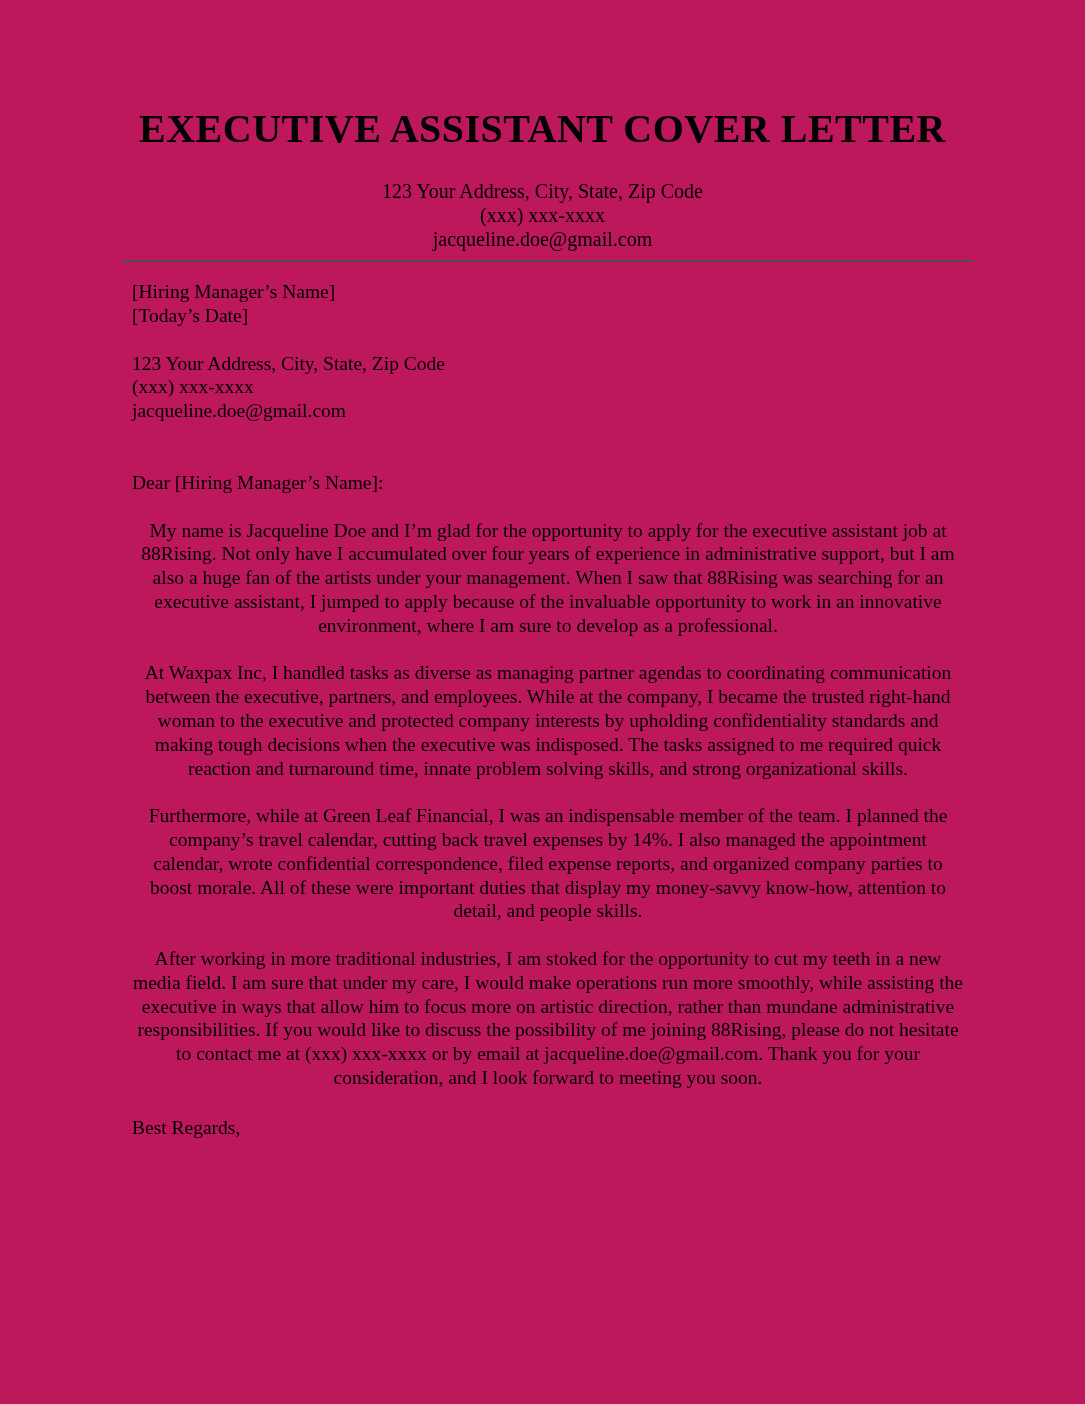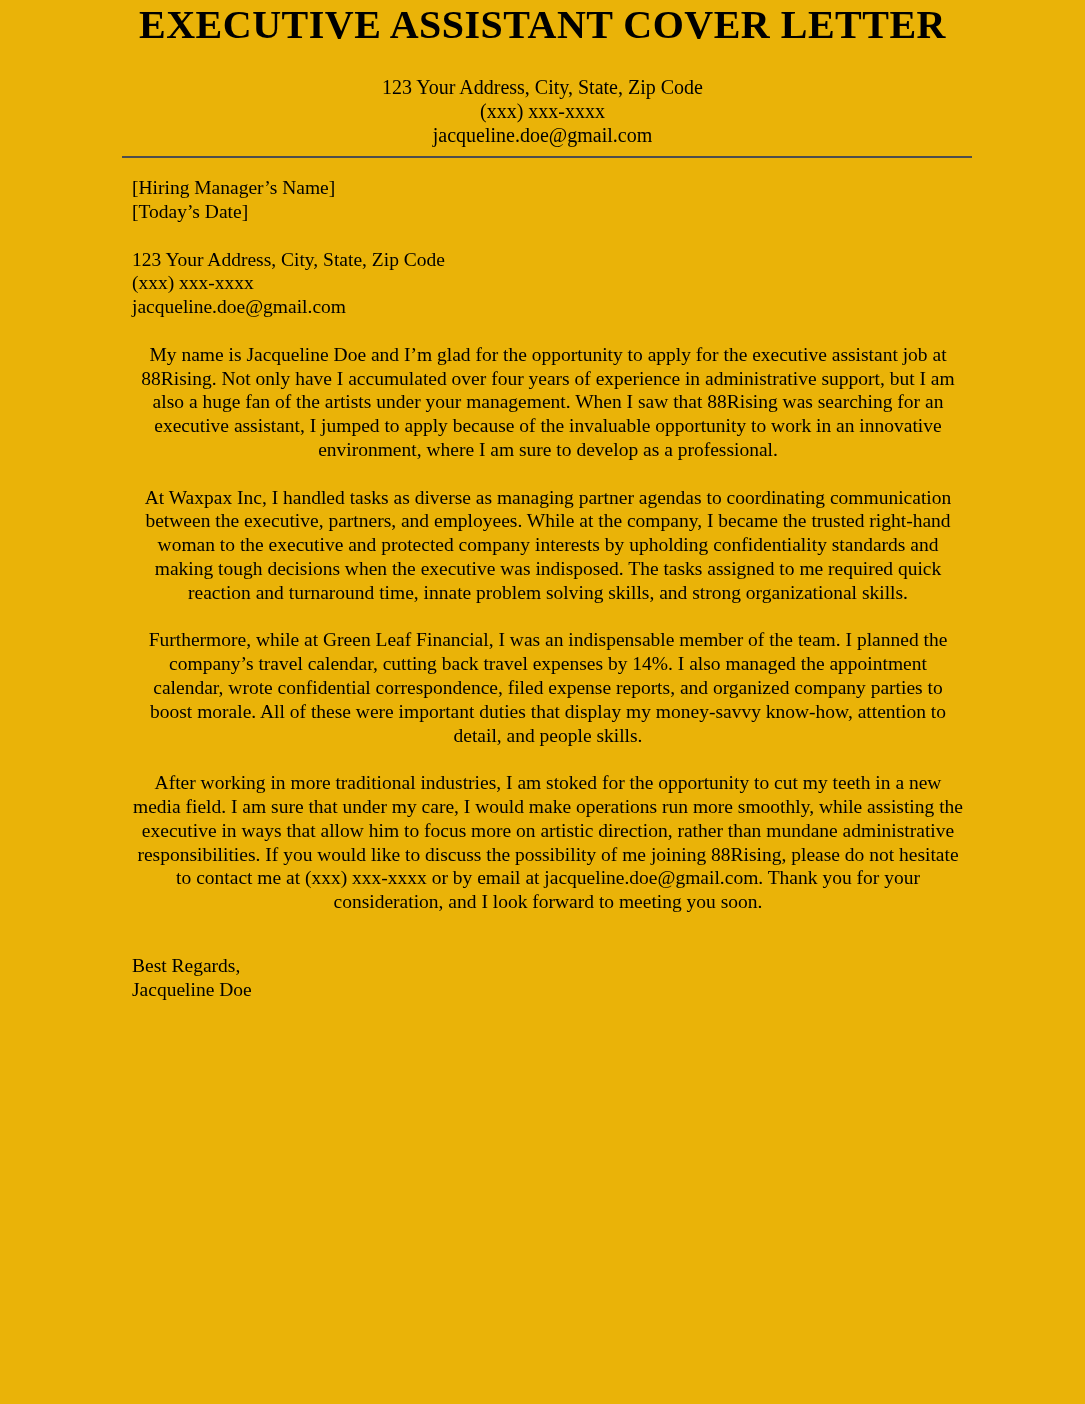--- a/index.html
+++ b/index.html
@@ -4,25 +4,26 @@
 <style>
   html, body {
     margin: 0;
     padding: 0;
     background: #ffffff;
   }
   .page {
     position: relative;
     width: 1085px;
     height: 1404px;
-    background: #eab308;
+    background: #be185d;
     color: #000000;
     font-family: "Liberation Serif", "DejaVu Serif", serif;
     overflow: hidden;
     box-sizing: border-box;
+    padding-top: 104px;
   }
   .doc-header {
     text-align: center;
   }
   .doc-title {
     margin: 0;
     font-size: 40px;
     font-weight: bold;
     line-height: 50px;
     letter-spacing: 0.5px;
@@ -52,21 +53,21 @@
     margin-top: 24px;
   }
   .salutation {
     margin-top: 48px;
   }
   .content p {
     margin: 23.8px 0 0 0;
     text-align: center;
   }
   .closing {
-    margin-top: 40px;
+    margin-top: 26px;
   }
 </style>
 </head>
 <body>
 
 <div class="page">
 
   <div class="doc-header">
     <h1 class="doc-title">EXECUTIVE ASSISTANT COVER LETTER</h1>
 
@@ -85,29 +86,29 @@
       <div>[Hiring Manager’s Name]</div>
       <div>[Today’s Date]</div>
     </div>
 
     <div class="recipient-block">
       <div>123 Your Address, City, State, Zip Code</div>
       <div>(xxx) xxx-xxxx</div>
       <div>jacqueline.doe@gmail.com</div>
     </div>
 
+    <div class="salutation">Dear [Hiring Manager’s Name]:</div>
 
     <p>My name is Jacqueline Doe and I’m glad for the opportunity to apply for the executive assistant job at 88Rising. Not only have I accumulated over four years of experience in administrative support, but I am also a huge fan of the artists under your management. When I saw that 88Rising was searching for an executive assistant, I jumped to apply because of the invaluable opportunity to work in an innovative environment, where I am sure to develop as a professional.</p>
 
     <p>At Waxpax Inc, I handled tasks as diverse as managing partner agendas to coordinating communication between the executive, partners, and employees. While at the company, I became the trusted right-hand woman to the executive and protected company interests by upholding confidentiality standards and making tough decisions when the executive was indisposed. The tasks assigned to me required quick reaction and turnaround time, innate problem solving skills, and strong organizational skills.</p>
 
     <p>Furthermore, while at Green Leaf Financial, I was an indispensable member of the team. I planned the company’s travel calendar, cutting back travel expenses by 14%. I also managed the appointment calendar, wrote confidential correspondence, filed expense reports, and organized company parties to boost morale. All of these were important duties that display my money-savvy know-how, attention to detail, and people skills.</p>
 
     <p>After working in more traditional industries, I am stoked for the opportunity to cut my teeth in a new media field. I am sure that under my care, I would make operations run more smoothly, while assisting the executive in ways that allow him to focus more on artistic direction, rather than mundane administrative responsibilities. If you would like to discuss the possibility of me joining 88Rising, please do not hesitate to contact me at (xxx) xxx-xxxx or by email at jacqueline.doe@gmail.com. Thank you for your consideration, and I look forward to meeting you soon.</p>
 
     <div class="closing">
       <div>Best Regards,</div>
-      <div>Jacqueline Doe</div>
     </div>
 
   </div>
 
 </div>
 
 </body></html>

